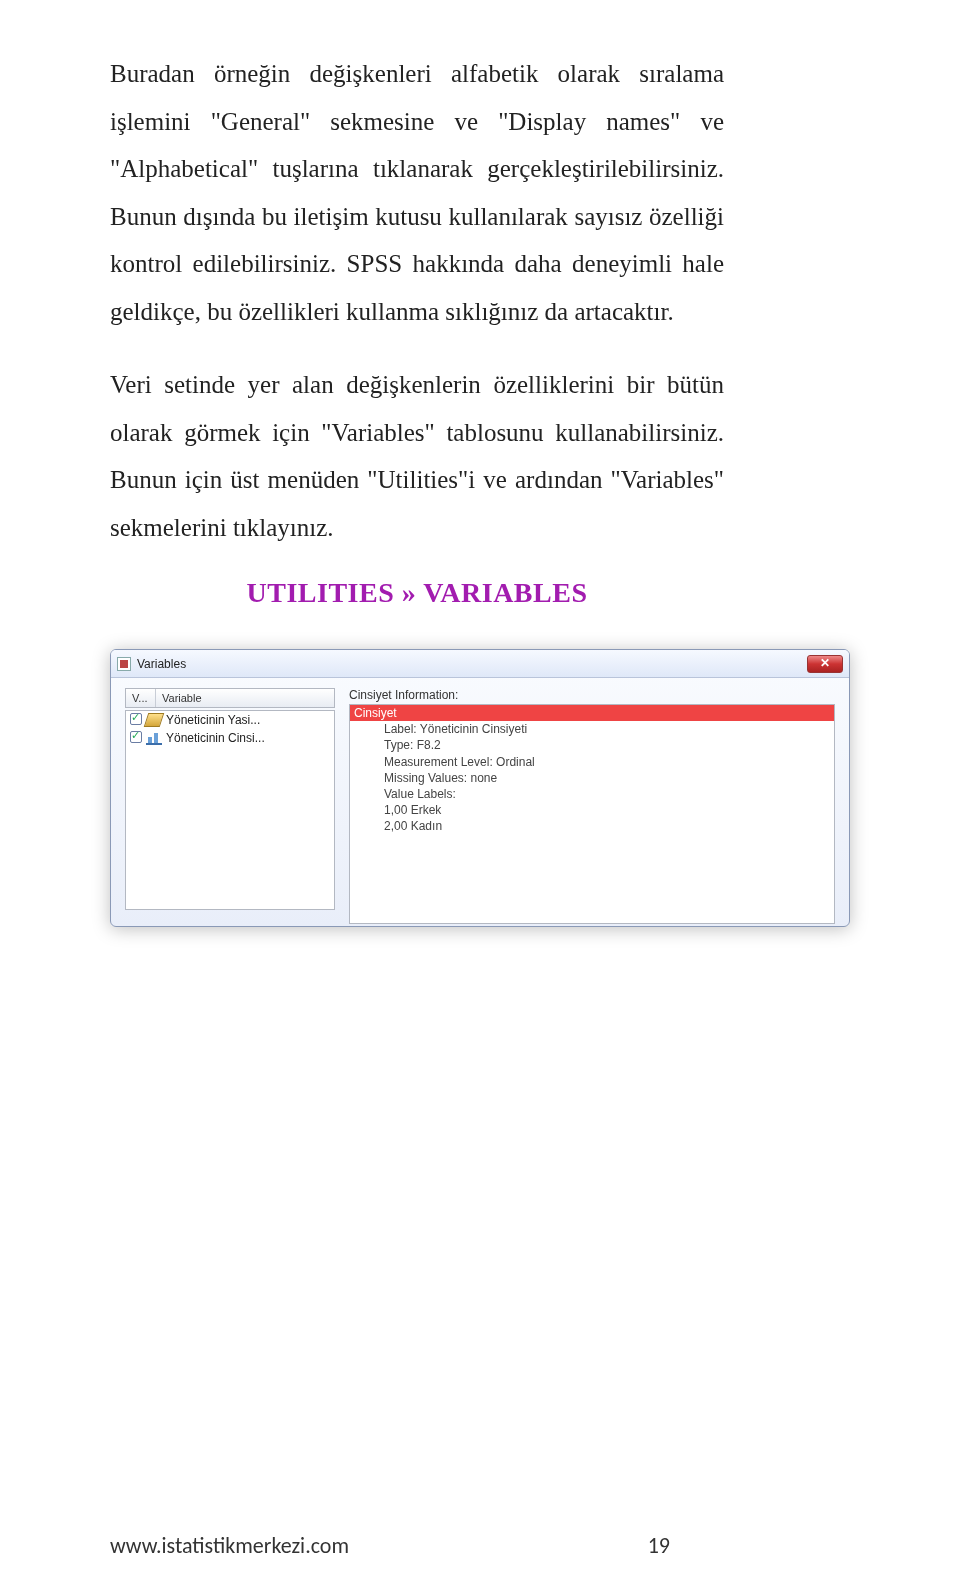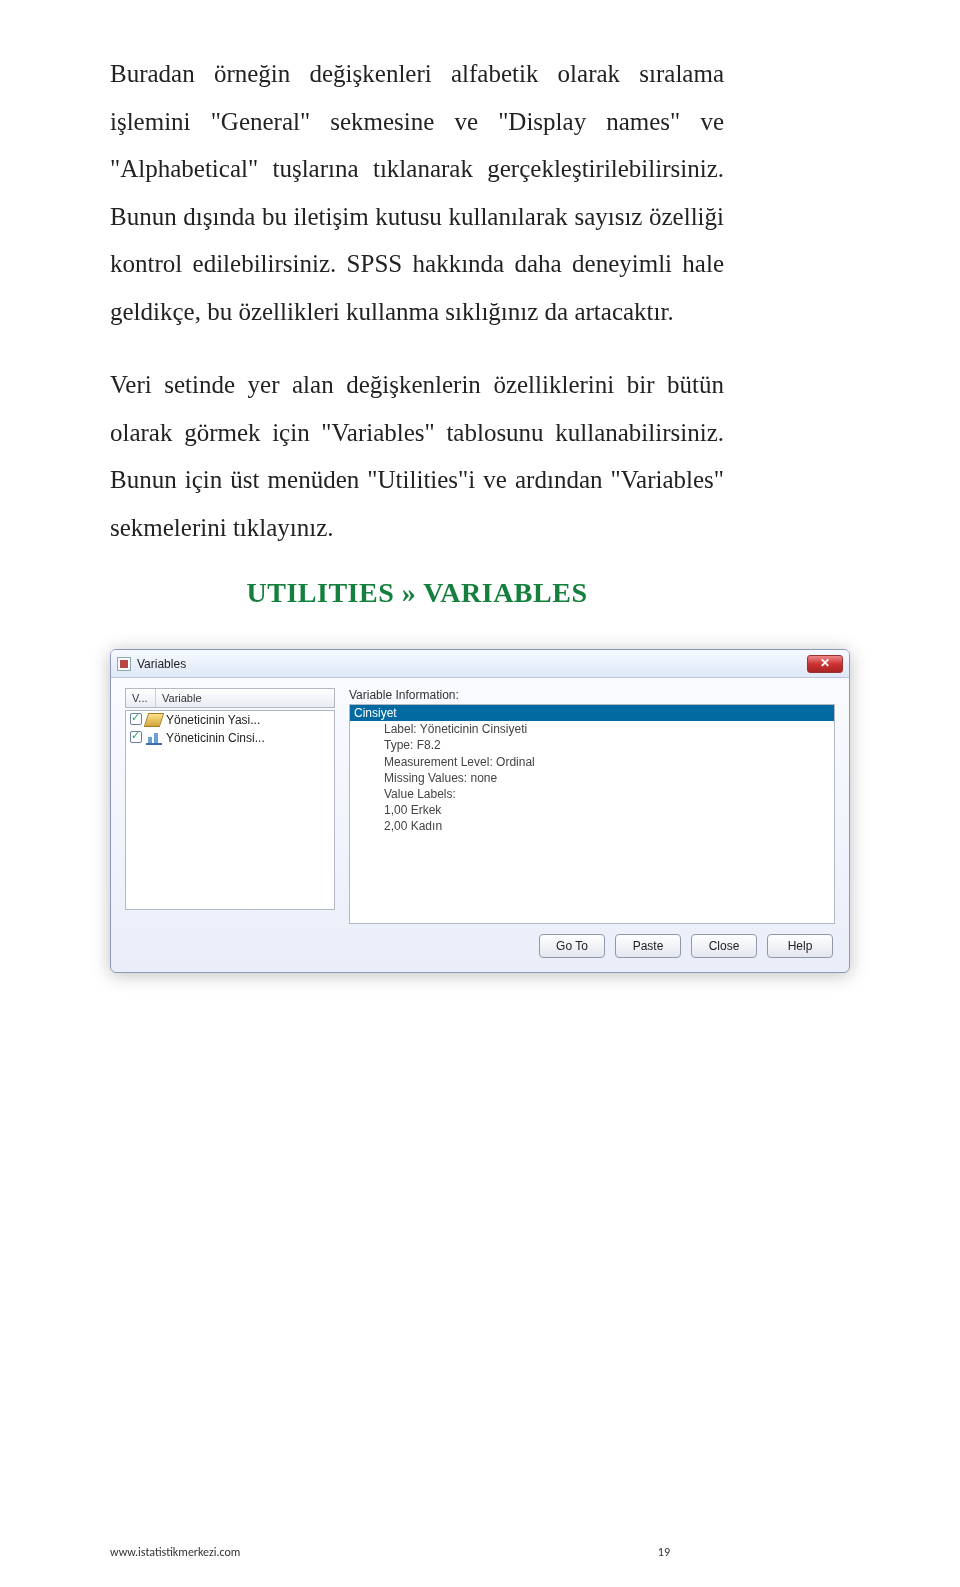--- a/index.html
+++ b/index.html
@@ -13,21 +13,21 @@
   .body-text {
     font-size: 25px;
     line-height: 1.9;
     text-align: justify;
     margin-bottom: 26px;
   }
   .heading-nav {
     font-family: "Times New Roman", serif;
     font-size: 28px;
     font-weight: bold;
-    color: #15803d;
+    color: #a21caf;
     text-align: center;
     margin: 8px 0 40px 0;
     letter-spacing: 0.5px;
   }
 
   
   .dialog-wrap {
     width: 740px;
     margin: 0 auto 60px auto;
   }
@@ -155,21 +155,21 @@
   .info-caption { font-size: 12px; color: #333; margin-bottom: 2px; }
   .info-box {
     border: 1px solid #b3b8c2;
     background: #fff;
     height: 220px;
     font-size: 12px;
     line-height: 1.35;
     color: #444;
   }
   .info-box .sel {
-    background: #0369a1;
+    background: #ef4444;
     color: #fff;
     padding: 0 4px;
     display: block;
   }
   .info-box .plain { padding: 0 4px; display: block; margin-left: 30px; }
 
   
   .dlg-buttons {
     display: flex;
     justify-content: flex-end;
@@ -190,21 +190,21 @@
   }
 
   
   .footer {
     position: absolute;
     bottom: 28px;
     left: 110px;
     right: 110px;
     display: flex;
     justify-content: space-between;
-    font-size: 12px;
+    font-size: 22px;
     color: #333;
     font-family: Calibri, Arial, sans-serif;
   }
 </style>
 </head>
 <body>
 
 <div class="page">
 
   <p class="body-text">Buradan örneğin değişkenleri alfabetik olarak sıralama işlemini "General" sekmesine ve "Display names" ve "Alphabetical" tuşlarına tıklanarak gerçekleştirilebilirsiniz. Bunun dışında bu iletişim kutusu kullanılarak sayısız özelliği kontrol edilebilirsiniz. SPSS hakkında daha deneyimli hale geldikçe, bu özellikleri kullanma sıklığınız da artacaktır.</p>
@@ -239,41 +239,35 @@
             </div>
             <div class="row">
               <span class="chk checked"></span>
               <span class="var-ico bar"></span>
               <span class="lbl">Yöneticinin Cinsi...</span>
             </div>
           </div>
         </div>
 
         <div class="info-panel">
-          <div class="info-caption">Variable Information:</div>
+          <div class="info-caption">Cinsiyet Information:</div>
           <div class="info-box">
             <span class="sel">Cinsiyet</span>
             <span class="plain">Label:  Yöneticinin Cinsiyeti</span>
             <span class="plain">Type:  F8.2</span>
             <span class="plain">Measurement Level:  Ordinal</span>
             <span class="plain">Missing Values:  none</span>
             <span class="plain"></span>
             <span class="plain">Value Labels:</span>
             <span class="plain">1,00 Erkek</span>
             <span class="plain">2,00 Kadın</span>
           </div>
         </div>
       </div>
 
-      <div class="dlg-buttons">
-        <button class="dlg-btn">Go To</button>
-        <button class="dlg-btn">Paste</button>
-        <button class="dlg-btn">Close</button>
-        <button class="dlg-btn">Help</button>
-      </div>
     </div>
   </div>
 
 
   <div class="footer">
     <span>www.istatistikmerkezi.com</span>
     <span>19</span>
   </div>
 
 </div>

